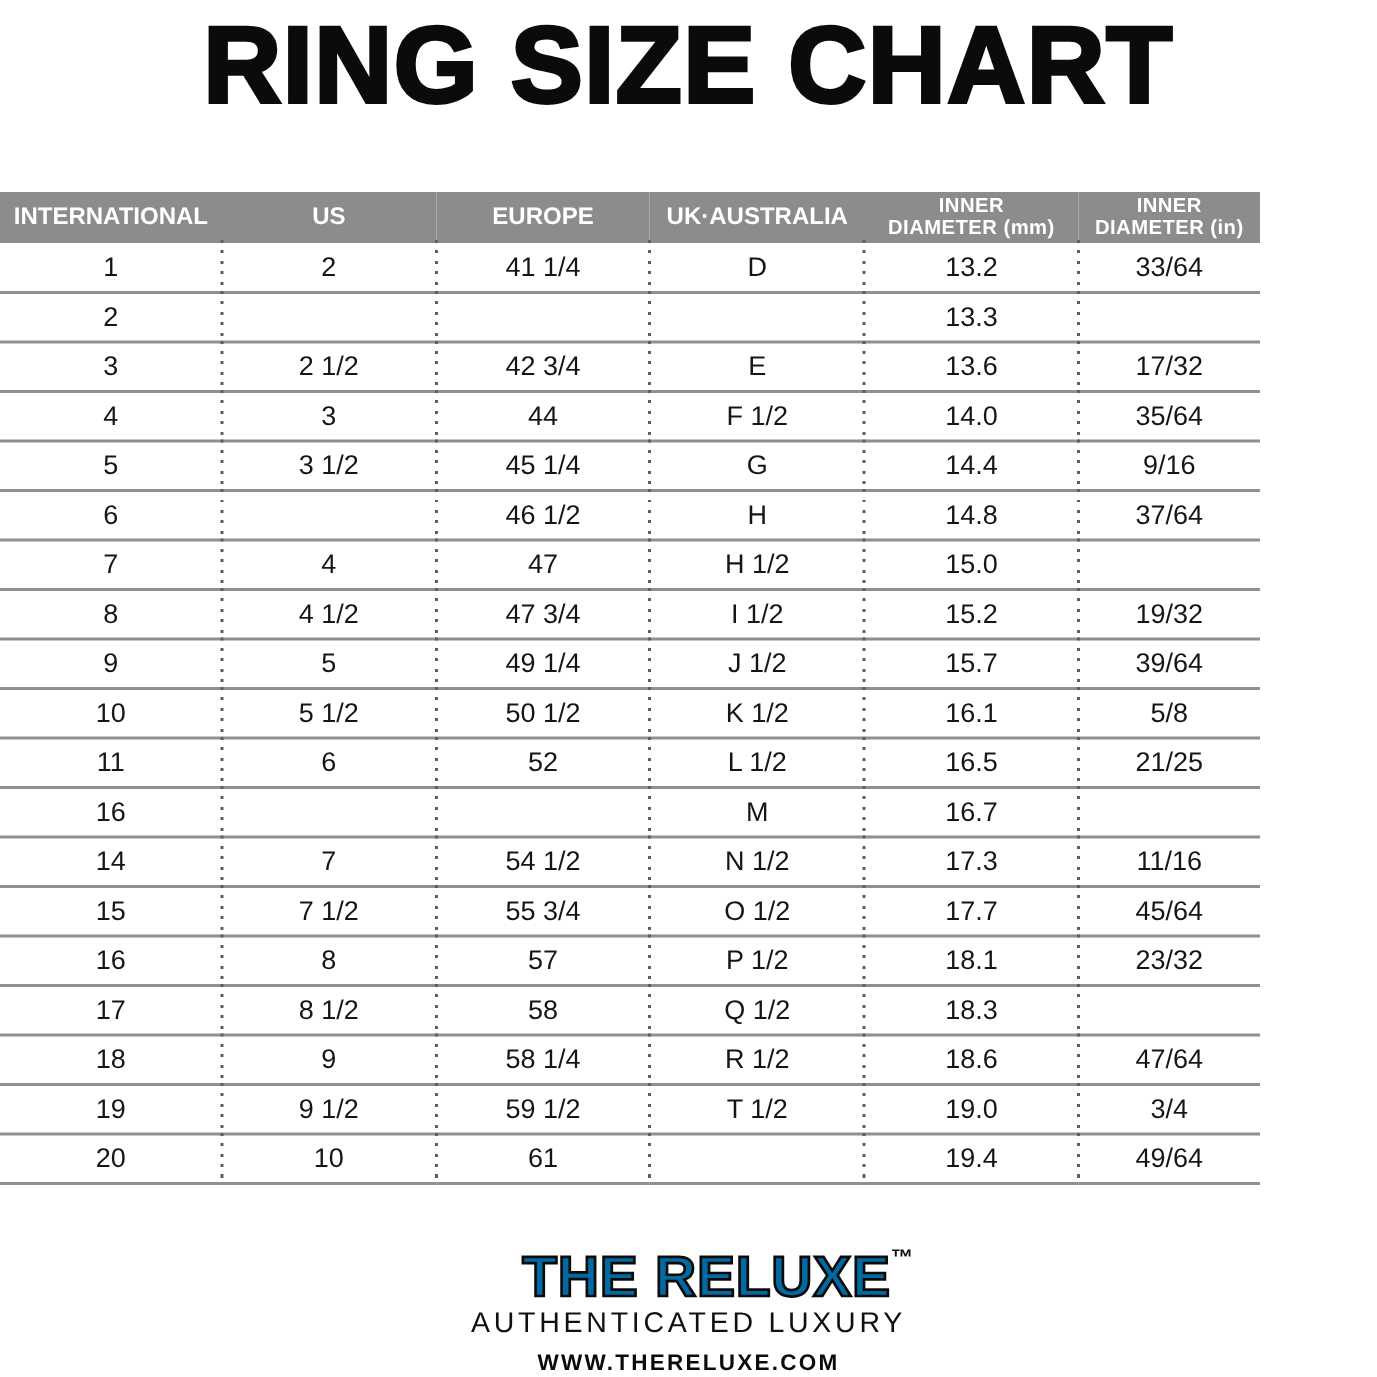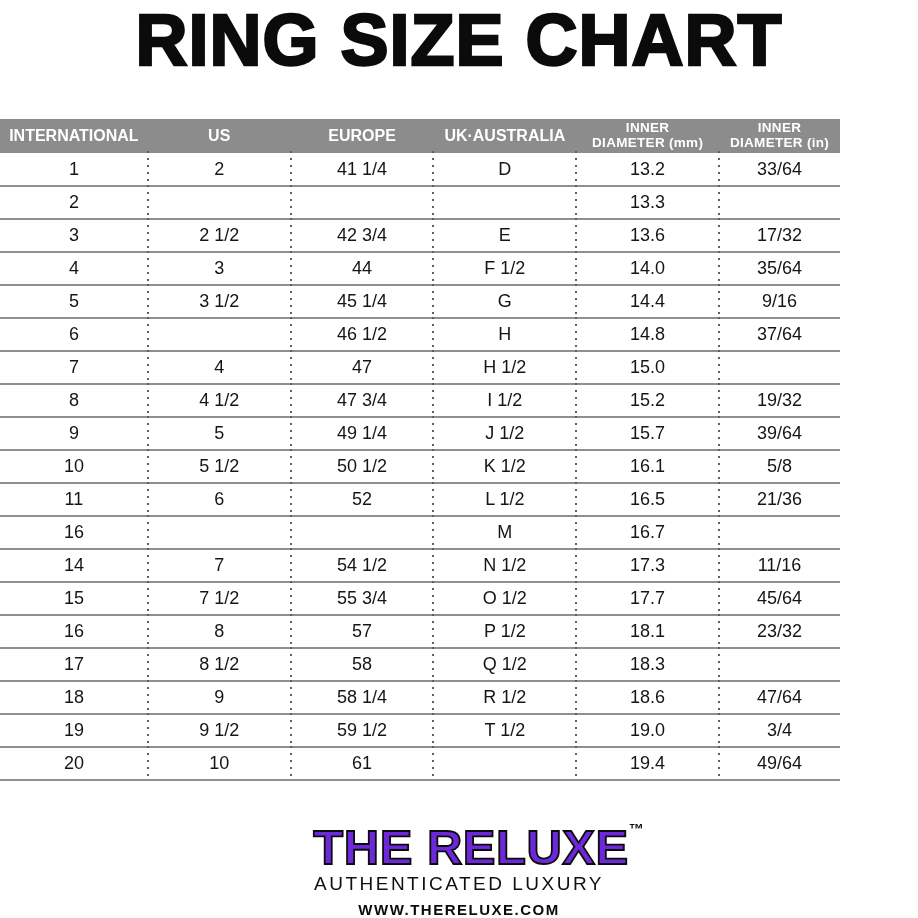--- a/index.html
+++ b/index.html
@@ -66,24 +66,24 @@
       to bottom,
       #5f5f5f 0px, #5f5f5f 2px,
       transparent 2px, transparent 7px
     );
   }
 
   
   .footer { flex: 1; display: flex; flex-direction: column; align-items: center; justify-content: center; padding-top: 2px; }
   .brand-line { line-height: 1; white-space: nowrap; }
   .brand {
-    font-size: 49px;
+    font-size: 38px;
     font-weight: bold;
     -webkit-text-stroke: 1.8px #0b0b0b;
-    color: #6d28d9;
+    color: #0369a1;
     letter-spacing: 0.5px;
     margin-left: 39px;
   }
   .brand-tm {
     font-size: 15px;
     font-weight: bold;
     vertical-align: top;
     position: relative;
     top: -2px;
     color: #0b0b0b;
@@ -230,21 +230,21 @@
           <td>K 1/2</td>
           <td>16.1</td>
           <td>5/8</td>
         </tr>
         <tr>
           <td>11</td>
           <td>6</td>
           <td>52</td>
           <td>L 1/2</td>
           <td>16.5</td>
-          <td>21/36</td>
+          <td>21/25</td>
         </tr>
         <tr>
           <td>16</td>
           <td></td>
           <td></td>
           <td>M</td>
           <td>16.7</td>
           <td></td>
         </tr>
         <tr>

